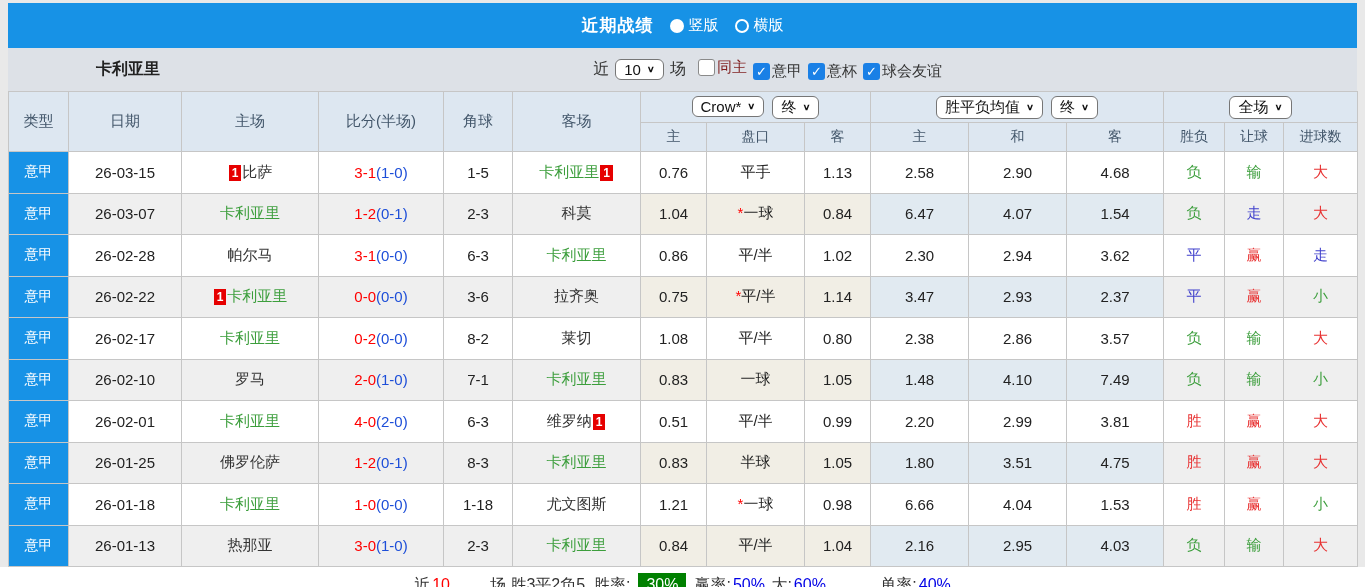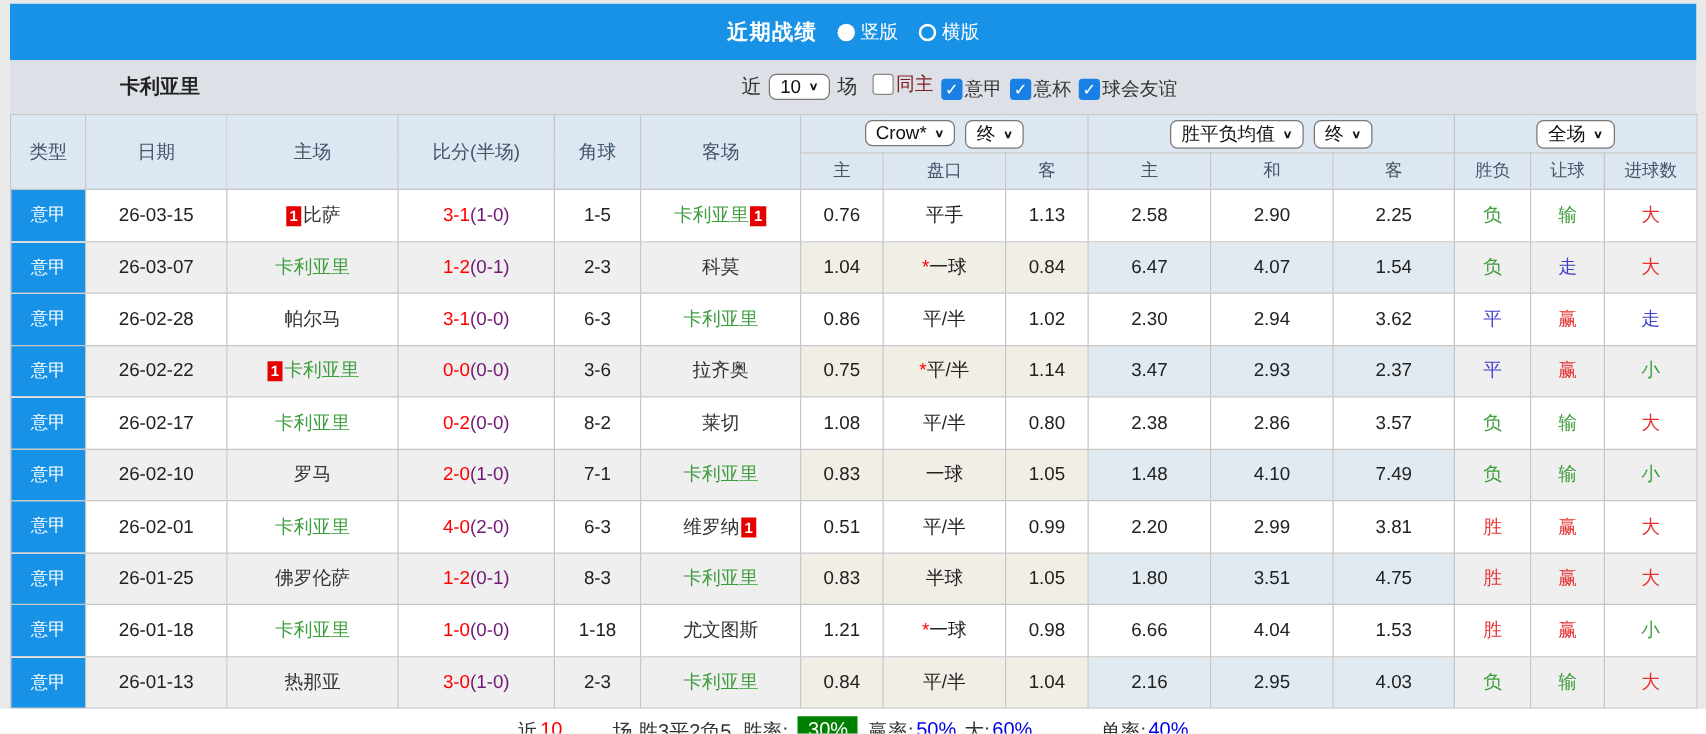--- a/index.html
+++ b/index.html
@@ -40,21 +40,21 @@
   tr.odd td { background:#ffffff; }
   tr.even td { background:#efefef; }
   td.league { background:#1792e6 !important; color:#fff; font-size:14px; }
   td.c-odds { background:#f8f5ec; }
   tr.even td.c-odds { background:#f1eee5; }
   td.c-mean { background:#e8f1f8; }
   tr.even td.c-mean { background:#e1eaf1; }
   .t-green { color:#3c9e3c; }
   .t-dark { color:#333; }
   .score-full { color:#f00; }
-  .score-half { color:#701a75; }
+  .score-half { color:#1d4ed8; }
   .badge1 { display:inline-block; background:#e60000; color:#fff; font-size:12px;
             line-height:16px; padding:0 3px; margin:0 1px; font-weight:bold; }
   .star { color:#f00; }
   td.res-red { color:#e83333; }
   td.res-blue { color:#4141cc; }
   td.res-green { color:#3c9e3c; }
 
   .summary { height:36px; background:#fff; display:flex; align-items:center;
              justify-content:center; font-size:16px; gap:2px; }
   .sm-black { color:#333; }
@@ -181,21 +181,21 @@
           <td>26-03-15</td>
           <td><span class="badge1">1</span><span class="t-dark">比萨</span></td>
           <td><span class="score-full">3-1</span><span class="score-half">(1-0)</span></td>
           <td>1-5</td>
           <td><span class="t-green">卡利亚里</span><span class="badge1">1</span></td>
           <td class="c-odds">0.76</td>
           <td class="c-odds"><span>平手</span></td>
           <td class="c-odds">1.13</td>
           <td class="c-mean">2.58</td>
           <td class="c-mean">2.90</td>
-          <td class="c-mean">2.25</td>
+          <td class="c-mean">4.68</td>
           <td class="res-green">负</td>
           <td class="res-green">输</td>
           <td class="res-red">大</td>
         </tr>
         <tr class="even">
           <td class="league">意甲</td>
           <td>26-03-07</td>
           <td><span class="t-green">卡利亚里</span></td>
           <td><span class="score-full">1-2</span><span class="score-half">(0-1)</span></td>
           <td>2-3</td>

